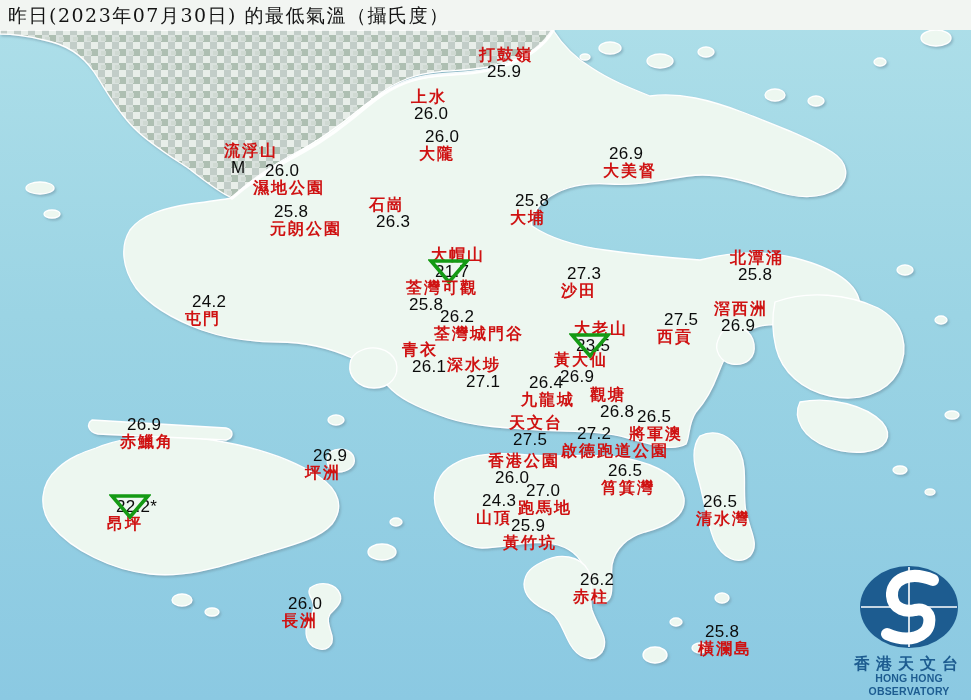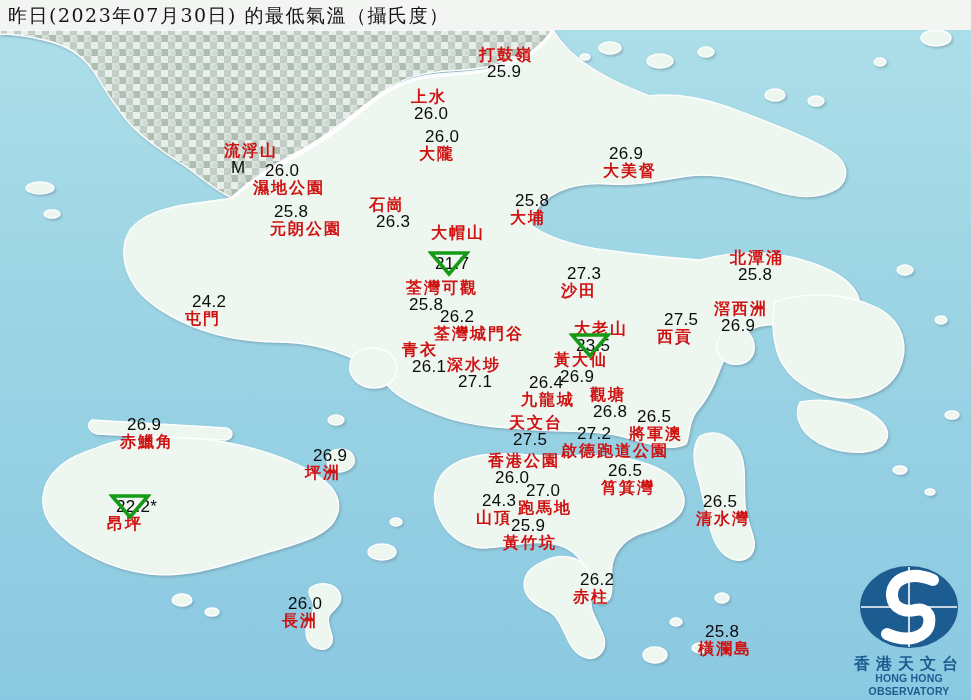--- a/index.html
+++ b/index.html
@@ -169,21 +169,21 @@
         <span class="nm">大埔</span>
       </div>
       <div class="station" style="left: 603px; top: 145px;">
         <span class="val" style="margin-left: 6px;">26.9</span>
         <span class="nm">大美督</span>
       </div>
       <div class="station" style="left: 730px; top: 249px;">
         <span class="nm">北潭涌</span>
         <span class="val" style="margin-left: 8px;">25.8</span>
       </div>
-      <div class="station" style="left: 431px; top: 224px; gap: 14px;">
+      <div class="station" style="left: 431px; top: 246px;">
         <span class="nm">大帽山</span>
         <span class="val" style="margin-left: 4px;">21.7<span class="tri"><svg width="42" height="27" viewBox="0 0 42 27">
               <path d="M3,3 L39,3 L21,24 Z" fill="none" stroke="#149a14" stroke-width="3.6"></path>
             </svg></span></span>
       </div>
       <div class="station" style="left: 406px; top: 279px;">
         <span class="nm">荃灣可觀</span>
         <span class="val" style="margin-left: 3px;">25.8</span>
       </div>
       <div class="station" style="left: 561px; top: 265px;">
@@ -205,39 +205,39 @@
       <div class="station" style="left: 714px; top: 300px;">
         <span class="nm">滘西洲</span>
         <span class="val" style="margin-left: 7px;">26.9</span>
       </div>
       <div class="station" style="left: 402px; top: 341px;">
         <span class="nm">青衣</span>
         <span class="val" style="margin-left: 10px;">26.1</span>
       </div>
       <div class="station" style="left: 447px; top: 356px;">
         <span class="nm">深水埗</span>
-        <span class="val" style="margin-left: 11px;">27.1</span>
+        <span class="val" style="margin-left: 19px;">27.1</span>
       </div>
       <div class="station" style="left: 574px; top: 320px;">
         <span class="nm">大老山</span>
         <span class="val" style="margin-left: 2px;">23.5<span class="tri"><svg width="42" height="27" viewBox="0 0 42 27">
               <path d="M3,3 L39,3 L21,24 Z" fill="none" stroke="#149a14" stroke-width="3.6"></path>
             </svg></span></span>
       </div>
       <div class="station" style="left: 554px; top: 351px;">
         <span class="nm">黃大仙</span>
         <span class="val" style="margin-left: 6px;">26.9</span>
       </div>
       <div class="station" style="left: 521px; top: 374px;">
         <span class="val" style="margin-left: 8px;">26.4</span>
         <span class="nm">九龍城</span>
       </div>
       <div class="station" style="left: 590px; top: 386px;">
         <span class="nm">觀塘</span>
-        <span class="val" style="margin-left: 3px;">26.8</span>
+        <span class="val" style="margin-left: 10px;">26.8</span>
       </div>
       <div class="station" style="left: 509px; top: 414px;">
         <span class="nm">天文台</span>
         <span class="val" style="margin-left: 4px;">27.5</span>
       </div>
       <div class="station" style="left: 561px; top: 425px;">
         <span class="val" style="margin-left: 16px;">27.2</span>
         <span class="nm">啟德跑道公園</span>
       </div>
       <div class="station" style="left: 629px; top: 408px;">

